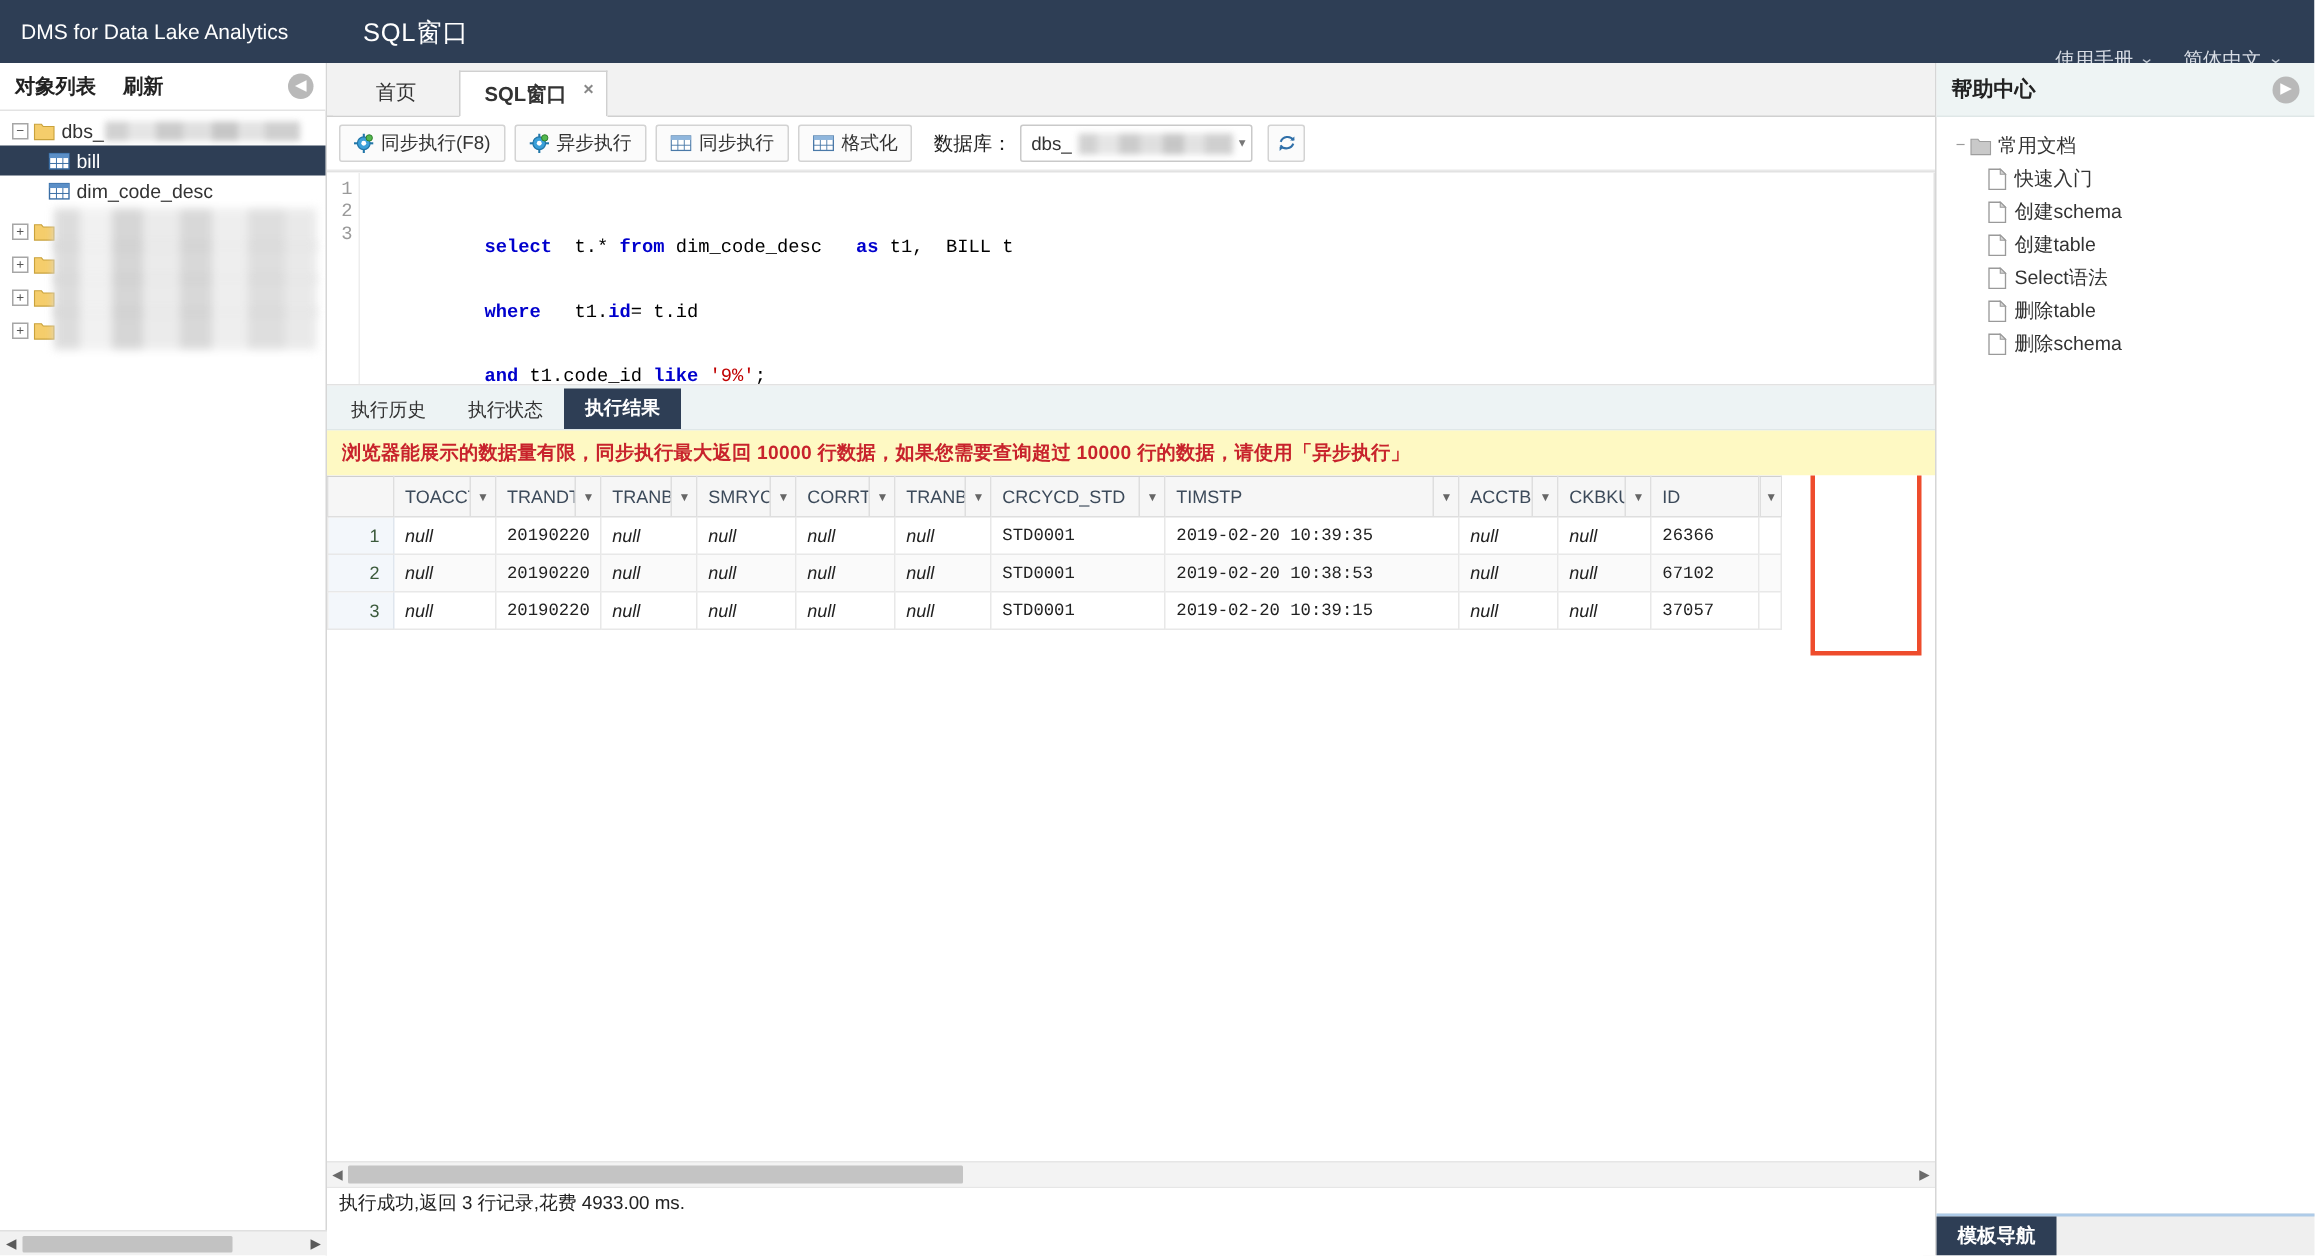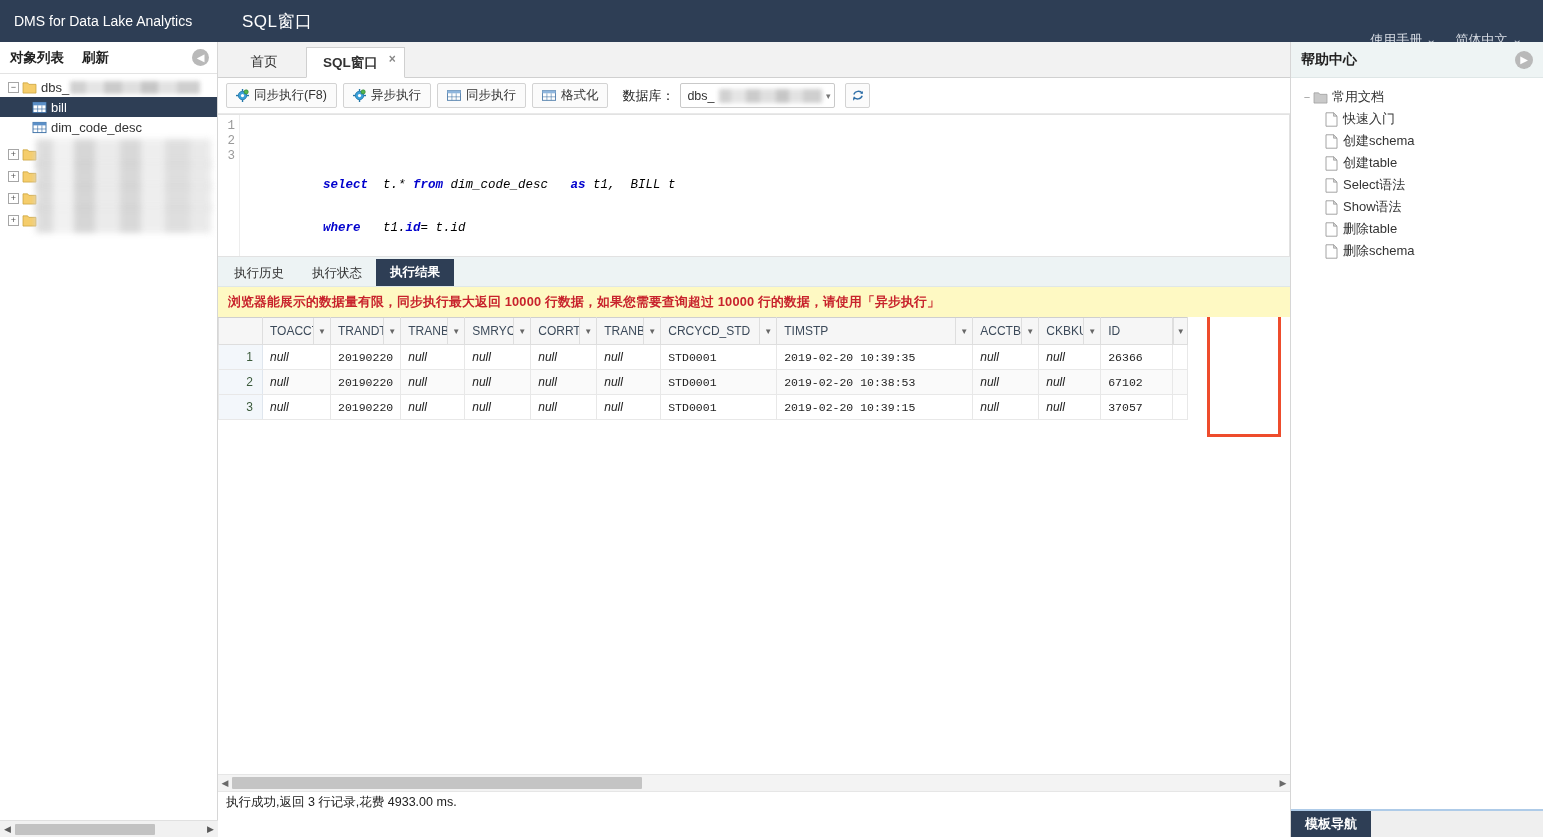--- a/index.html
+++ b/index.html
@@ -121,21 +121,21 @@
   .editor {
     height: 143px; background: #fff; border: 1px solid #e2e2e2; border-left: 0; border-right: 0;
     display: flex; font-family: "Liberation Mono", "DejaVu Sans Mono", monospace;
     font-size: 12.5px; overflow: hidden; position: relative;
   }
   .gutter {
     width: 22px; padding-top: 4px; text-align: right; padding-right: 4px;
     color: #9a9a9a; background: #fff; border-right: 1px solid #ededed; user-select: none;
   }
   .gutter div { height: 15px; line-height: 15px; }
-  .codearea { padding-top: 20px; padding-left: 8px; white-space: pre; font-style: italic; }
+  .codearea { padding-top: 0; padding-left: 8px; white-space: pre; }
   .codearea .ln { height: 15px; line-height: 15px; }
   .kw { color: #0000cd; font-weight: bold; }
   .str { color: #c00000; }
   .pl { color: #000; }
   .editor-right-border { position:absolute; right:0; top:0; bottom:0; width:1px; background:#e2e2e2; }
 
   .restabs {
     height: 30px; background: #edf3f4; display: flex; align-items: flex-end; padding-left: 2px;
     border-bottom: 1px solid #dfe7e8;
   }
@@ -579,34 +579,27 @@
           <path d="M1 .8h7.5L12 4.2V14.2H1z" fill="#fff" stroke="#9a9a9a" stroke-width=".9"></path>
           <path d="M8.5.8V4.2H12z" fill="#d6d6d6" stroke="#9a9a9a" stroke-width=".7"></path>
         </svg>
         <span>Select语法</span>
       </div>
       <div class="rnode" style="padding-left:24px">
         <svg class="docico" viewBox="0 0 13 15">
           <path d="M1 .8h7.5L12 4.2V14.2H1z" fill="#fff" stroke="#9a9a9a" stroke-width=".9"></path>
           <path d="M8.5.8V4.2H12z" fill="#d6d6d6" stroke="#9a9a9a" stroke-width=".7"></path>
         </svg>
-        <span>Show语法</span>
+        <span>删除table</span>
       </div>
       <div class="rnode" style="padding-left:24px">
         <svg class="docico" viewBox="0 0 13 15">
           <path d="M1 .8h7.5L12 4.2V14.2H1z" fill="#fff" stroke="#9a9a9a" stroke-width=".9"></path>
           <path d="M8.5.8V4.2H12z" fill="#d6d6d6" stroke="#9a9a9a" stroke-width=".7"></path>
         </svg>
-        <span>删除table</span>
-      </div>
-      <div class="rnode" style="padding-left:24px">
-        <svg class="docico" viewBox="0 0 13 15">
-          <path d="M1 .8h7.5L12 4.2V14.2H1z" fill="#fff" stroke="#9a9a9a" stroke-width=".9"></path>
-          <path d="M8.5.8V4.2H12z" fill="#d6d6d6" stroke="#9a9a9a" stroke-width=".7"></path>
-        </svg>
         <span>删除schema</span>
       </div>
     </div>
 
     <div class="tmplbar">
       <div class="tmplbtn">
         <span>模板导航</span>
       </div>
     </div>
   </div>

